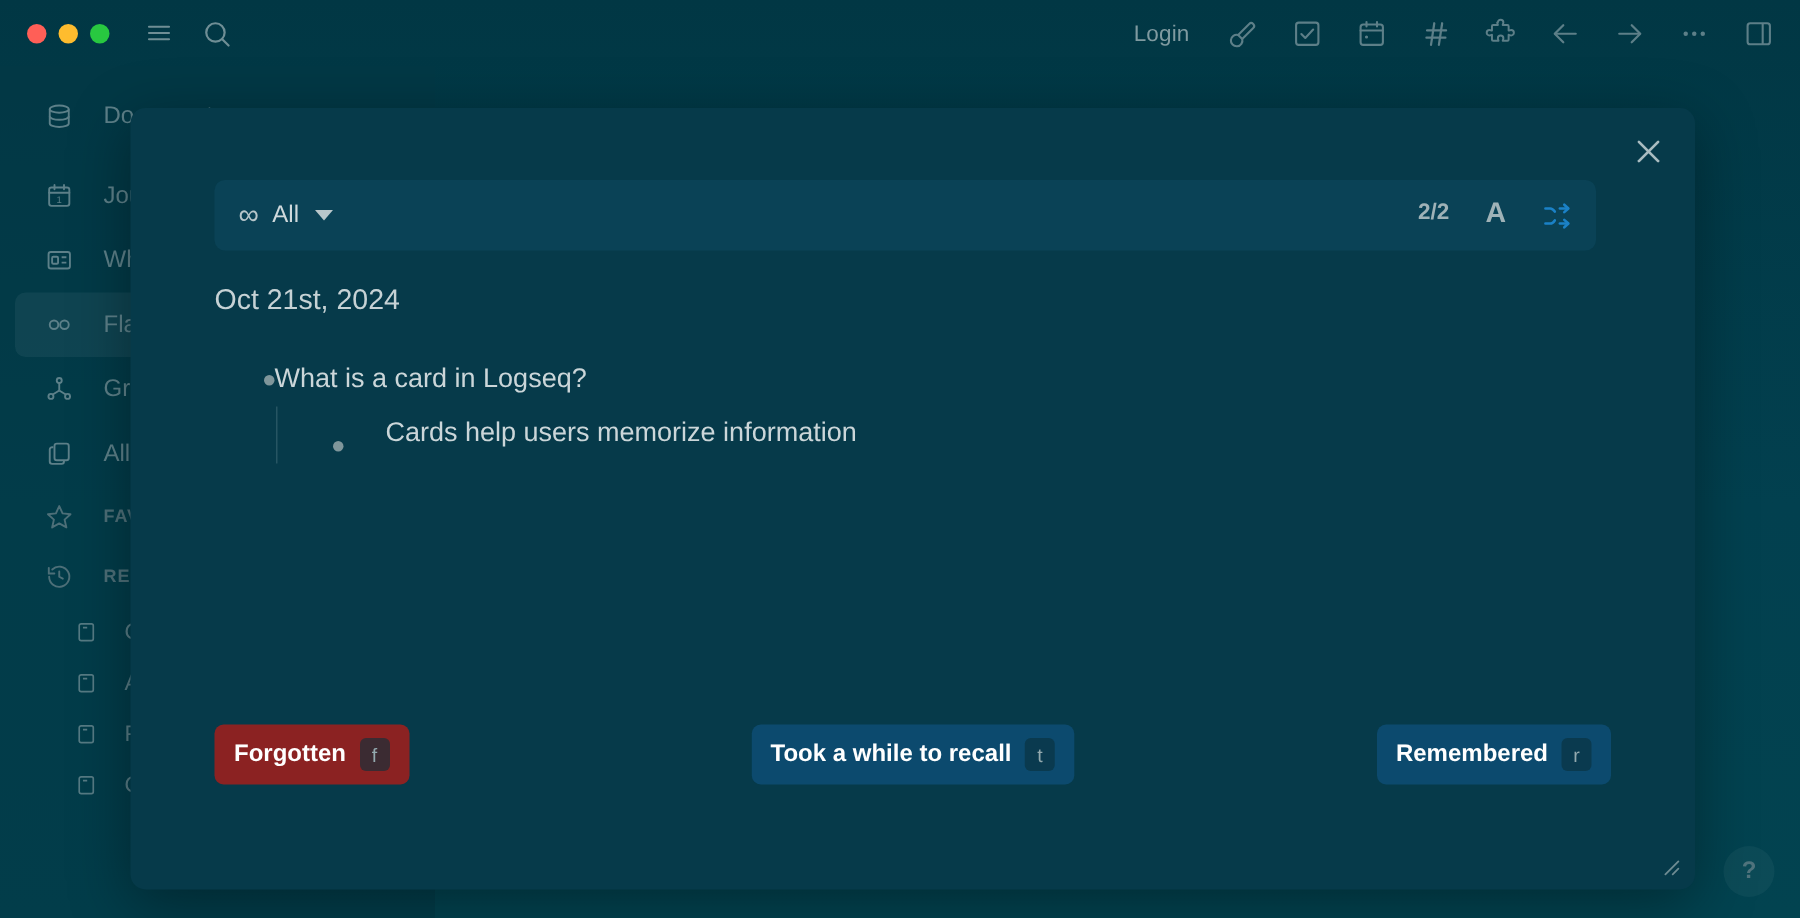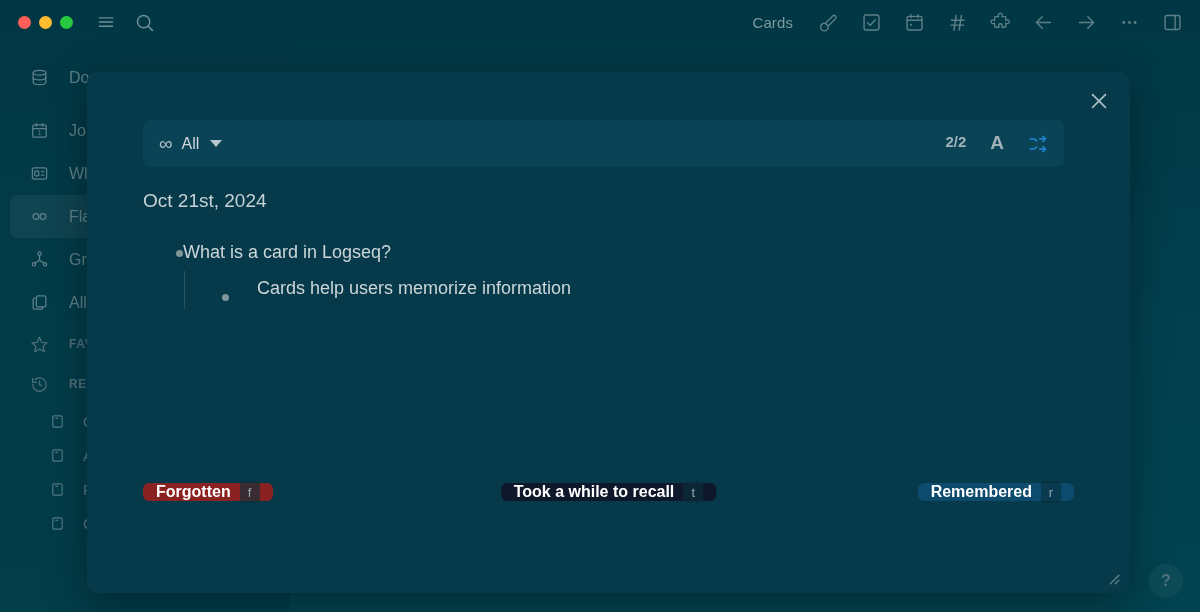--- a/index.html
+++ b/index.html
@@ -131,28 +131,28 @@
   }
   .btext { color: #cbd6d9; font-size: 18px; line-height: 1.3; }
 
   
   .answers {
     position: absolute; left: 56px; right: 56px; top: 411px; height: 38px;
   }
   .ans-btn {
     position: absolute; top: 0;
     display: inline-flex; align-items: center; gap: 9px;
-    height: 18px; padding: 0 13px;
+    height: 40px; padding: 0 13px;
     border-radius: 6px;
     color: #fff; font-size: 16px; font-weight: bold;
     border: none;
     font-family: "Liberation Sans", sans-serif;
   }
   .ans-forgot { left: 0; background: #8b2222; }
-  .ans-took { left: 50%; transform: translateX(-50%); background: #0f172a; }
+  .ans-took { left: 50%; transform: translateX(-50%); background: #0c4a6e; }
   .ans-remember { right: 0; background: #0c4a6e; }
   .kbd {
     display: inline-flex; align-items: center; justify-content: center;
     min-width: 20px; height: 22px; padding: 0 5px;
     border-radius: 4px;
     background: rgba(10,48,60,.62);
     color: #93a9ae; font-size: 13px; font-weight: normal;
   }
   .resize-grip {
     position: absolute; right: 10px; bottom: 9px;
@@ -190,21 +190,21 @@
       </span>
       <span class="tb-icon">
         <svg width="21" height="21" viewBox="0 0 24 24" fill="none" stroke="currentColor" stroke-width="1.7" stroke-linecap="round">
           <circle cx="11" cy="11" r="7"></circle>
             <line x1="16.2" y1="16.2" x2="21" y2="21"></line>
         </svg>
       </span>
     </div>
 
     <div class="tb-right">
-      <span class="login-btn">Cards</span>
+      <span class="login-btn">Login</span>
 
       <span class="tb-icon">
         <svg width="21" height="21" viewBox="0 0 24 24" fill="none" stroke="currentColor" stroke-width="1.6" stroke-linecap="round" stroke-linejoin="round">
           <path d="M20 4.5a2.2 2.2 0 0 0-3.1 0l-8.4 8.4 3.1 3.1 8.4-8.4a2.2 2.2 0 0 0 0-3.1z"></path>
           <path d="M8.5 12.9a4.4 4.4 0 1 0 3.1 3.1"></path>
         </svg>
       </span>
 
       <span class="tb-icon">
         <svg width="21" height="21" viewBox="0 0 24 24" fill="none" stroke="currentColor" stroke-width="1.6" stroke-linecap="round" stroke-linejoin="round">

